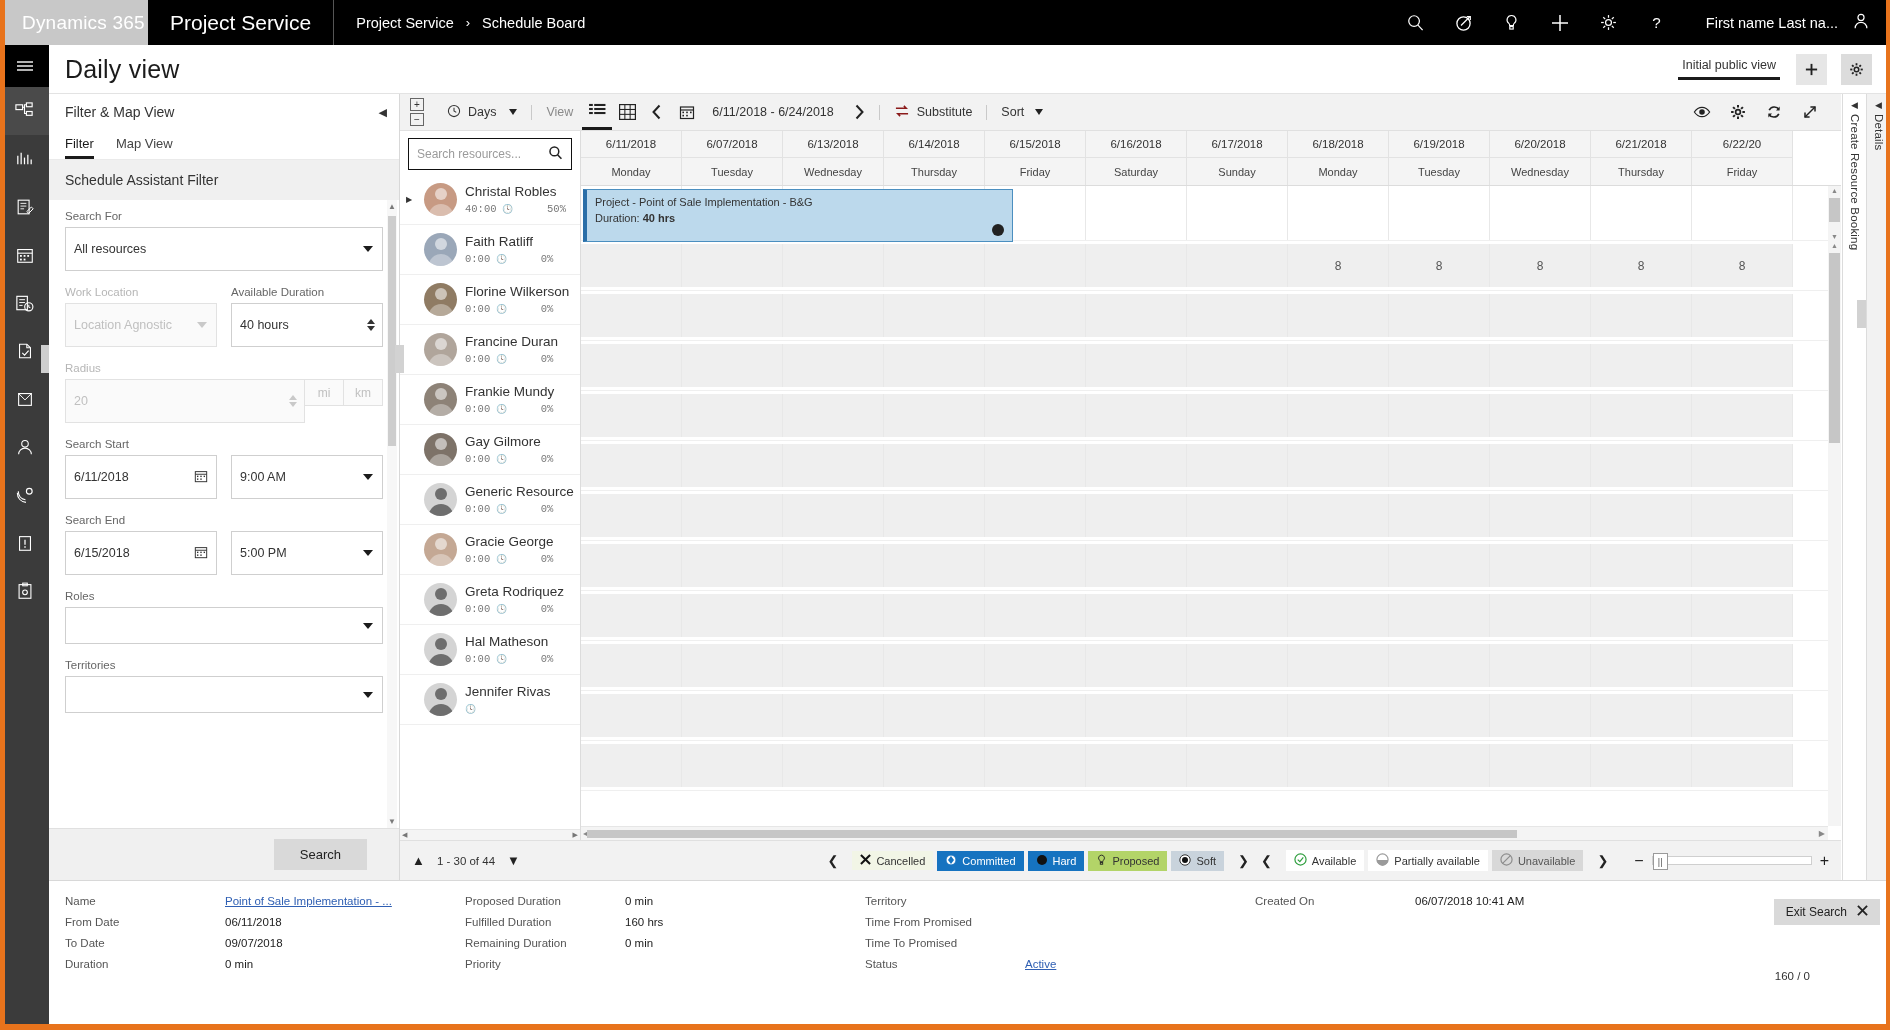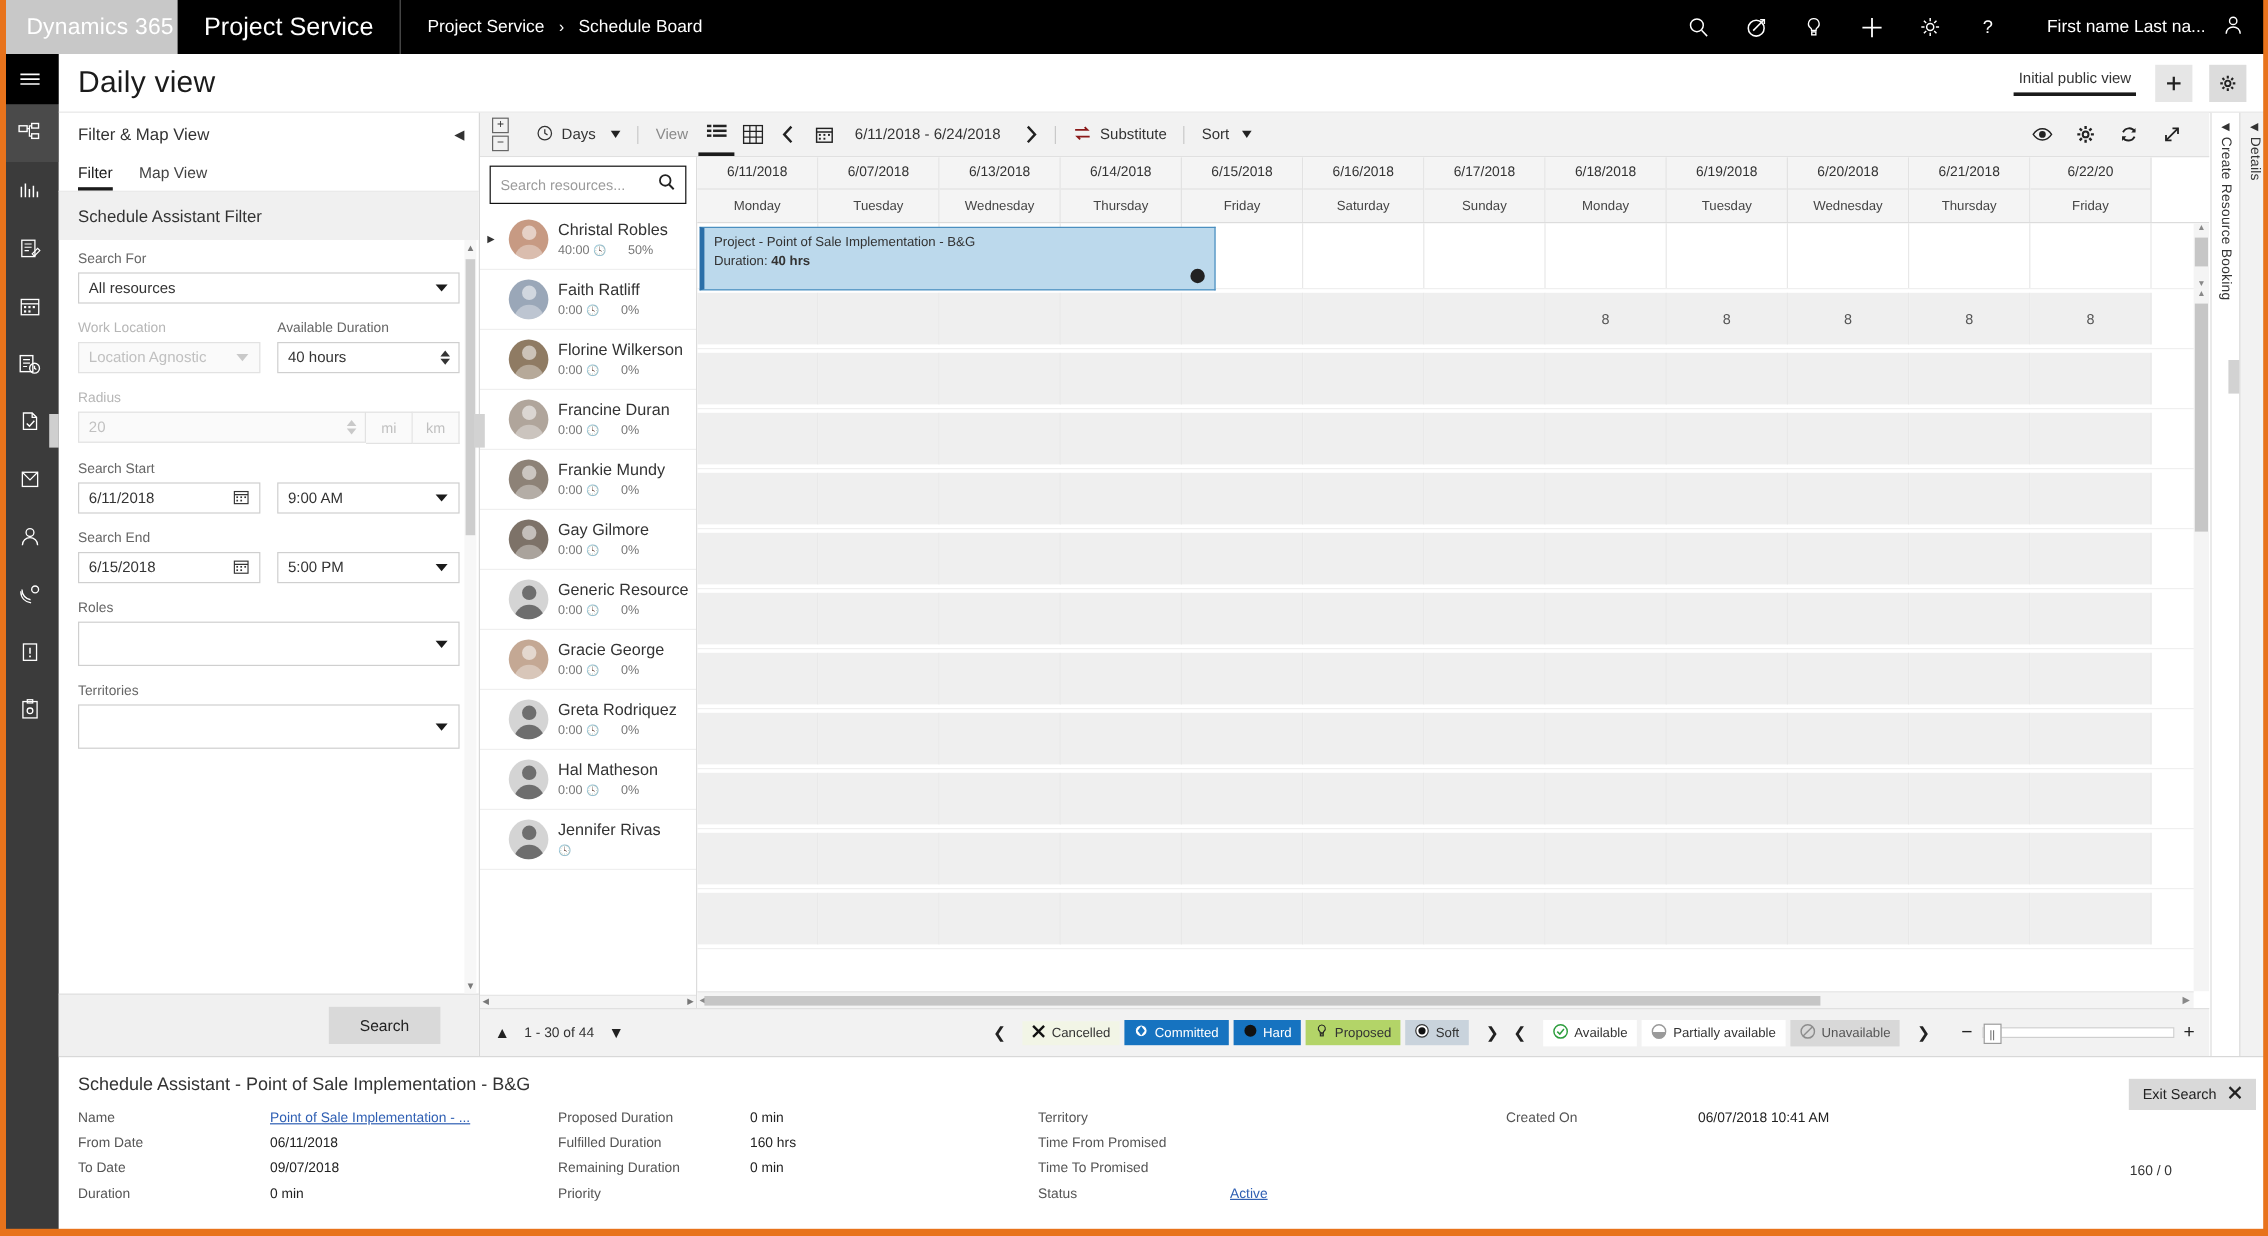--- a/index.html
+++ b/index.html
@@ -49,21 +49,21 @@
   .fp-head-title { font-size:14px; color:#333; flex:1; }
   .fp-collapse { color:#333; font-size:11px; cursor:pointer; }
   .fp-tabs { display:flex; gap:22px; padding:6px 16px 0; }
   .fp-tab { font-size:13px; color:#444; padding-bottom:5px; cursor:pointer; }
   .fp-tab.active { border-bottom:3px solid #1b1b1b; color:#1b1b1b; }
   .fp-section { background:#f0f0f0; padding:12px 16px; font-size:14px; color:#333; border-top:1px solid #eaeaea; }
   .fp-body { flex:1; overflow:hidden; position:relative; padding:10px 16px 0; }
   .fld { margin-bottom:15px; }
   .fld-label { font-size:11.5px; color:#666; margin-bottom:5px; }
   .fld-label.dim { color:#b6b6b6; }
-  .ctl { height:26px; border:1px solid #cfcfcf; background:#fff; display:flex; align-items:center; padding:0 8px;
+  .ctl { height:44px; border:1px solid #cfcfcf; background:#fff; display:flex; align-items:center; padding:0 8px;
          font-size:12.5px; color:#333; position:relative; }
   .ctl.dim { color:#c0c0c0; border-color:#e2e2e2; background:#fafafa; }
   .caret { position:absolute; right:9px; width:0; height:0; border-left:5px solid transparent; border-right:5px solid transparent;
            border-top:6px solid #1b1b1b; }
   .caret.dim { border-top-color:#c9c9c9; }
   .spin { position:absolute; right:7px; display:flex; flex-direction:column; gap:2px; }
   .spin i { width:0; height:0; border-left:4px solid transparent; border-right:4px solid transparent; }
   .spin i.up { border-bottom:5px solid #333; }
   .spin i.dn { border-top:5px solid #333; }
   .spin.dim i.up { border-bottom-color:#c9c9c9; }
@@ -109,21 +109,21 @@
   .res-expand { width:10px; font-size:8px; color:#333; }
   .avatar { width:33px; height:33px; border-radius:50%; flex:none; overflow:hidden; position:relative; background:#bdbdbd; }
   .avatar.generic { background:#9e9e9e; }
   .avatar .head { position:absolute; left:50%; top:5px; transform:translateX(-50%); width:12px; height:12px; border-radius:50%; background:#fff; }
   .avatar .body { position:absolute; left:50%; bottom:-4px; transform:translateX(-50%); width:25px; height:16px;
                   border-radius:13px 13px 0 0; background:#fff; }
   .avatar.generic .head, .avatar.generic .body { background:#6e6e6e; }
   .avatar.generic { background:#d4d4d4; }
   .res-meta { flex:1; }
   .res-name { font-size:13.5px; color:#333; line-height:1.25; }
-  .res-stats { display:flex; gap:18px; font-size:10.5px; color:#777; margin-top:2px; align-items:center; }
+  .res-stats { display:flex; gap:33px; font-size:10.5px; color:#777; margin-top:2px; align-items:center;font-family:Liberation Mono, monospace; }
   .res-stats .clk { font-size:9px; }
   .reslist-hscroll { position:absolute; left:0; right:0; bottom:0; height:11px; background:#f4f4f4; border-top:1px solid #e6e6e6;
                      display:flex; align-items:center; justify-content:space-between; padding:0 2px; font-size:7px; color:#777; }
 
   .sched { flex:1; position:relative; overflow:hidden; }
   .dayhead { display:flex; height:55px; border-bottom:1px solid #dcdcdc; }
   .daycol { width:101px; flex:none; border-right:1px solid #e2e2e2; background:#f4f4f4; }
   .daycol .d1 { height:27px; display:flex; align-items:center; justify-content:center; font-size:11.5px; color:#333;
                 border-bottom:1px solid #e2e2e2; }
   .daycol .d2 { height:27px; display:flex; align-items:center; justify-content:center; font-size:11px; color:#444; }
@@ -1443,21 +1443,20 @@
     <div class="rr-label">Create Resource Booking</div>
   </div>
   <div class="rr rr-details">
     <div class="rr-arrow">◀</div>
     <div class="rr-label">Details</div>
     <div class="rr-accent"></div>
   </div>
   <div class="rr-grip"></div>
 
   <div class="bottom">
-    <div class="bp-title">Schedule Assistant - Point of Sale Implementation - B&amp;G</div>
     <div class="bp-exit">
       <span>Exit Search</span>
       <span>
         <svg width="11" height="11" viewBox="0 0 12 12">
             <line x1="1" y1="1" x2="11" y2="11" stroke="#222" stroke-width="2"></line>
             <line x1="11" y1="1" x2="1" y2="11" stroke="#222" stroke-width="2"></line>
           </svg>
       </span>
     </div>
     <div class="bp-cols">

